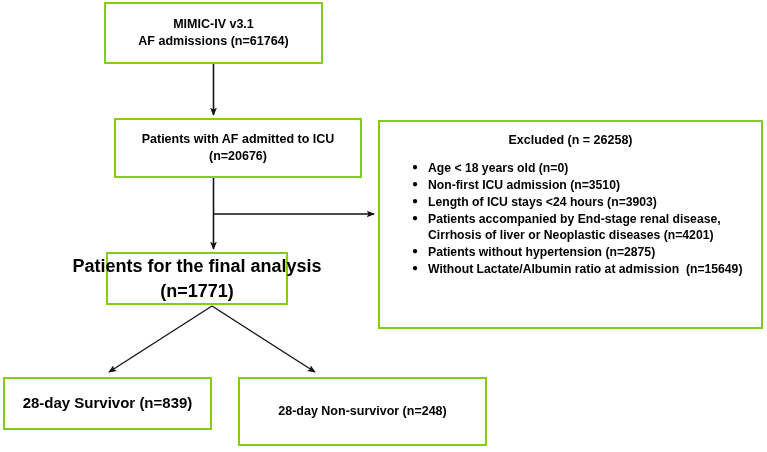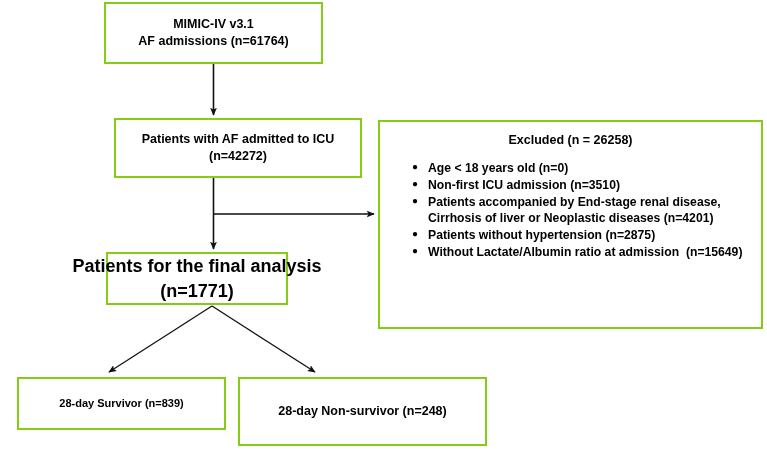--- a/index.html
+++ b/index.html
@@ -33,21 +33,21 @@
   }
   .flow-box .line {
     display: block;
     white-space: pre;
   }
 
   
   #node-source       { left: 104px; top: 2px;   width: 219px; height: 62px;  font-size: 12.5px; }
   #node-icu          { left: 90px;  top: 118px; width: 248px; height: 60px;  font-size: 12.5px; margin-left: 24px; }
   #node-final        { left: 106px; top: 252px; width: 182px; height: 53px;  font-size: 18px; }
-  #node-survivor     { left: 17px;   top: 377px; width: 209px; height: 53px;  font-size: 11px; }
+  #node-survivor     { left: 3px;   top: 377px; width: 209px; height: 53px;  font-size: 15px; }
   #node-nonsurvivor  { left: 238px; top: 377px; width: 249px; height: 69px;  font-size: 12.5px; }
 
   #node-excluded {
     left: 378px; top: 120px; width: 385px; height: 209px;
     display: block;
     padding: 10px 8px 8px 8px;
     text-align: left;
   }
   #node-excluded .excluded-title {
     text-align: center;
@@ -113,21 +113,21 @@
   <div class="flow-box" id="node-source">
     <div>
       <span class="line">MIMIC-IV v3.1</span>
       <span class="line">AF admissions (n=61764)</span>
     </div>
   </div>
 
   <div class="flow-box" id="node-icu">
     <div>
       <span class="line">Patients with AF admitted to ICU</span>
-      <span class="line">(n=42272)</span>
+      <span class="line">(n=20676)</span>
     </div>
   </div>
 
   <div class="flow-box" id="node-final">
     <div>
       <span class="line">Patients for the final analysis</span>
       <span class="line">(n=1771)</span>
     </div>
   </div>
 
@@ -137,20 +137,21 @@
 
   <div class="flow-box" id="node-nonsurvivor">
     <span class="line">28-day Non-survivor (n=248)</span>
   </div>
 
   <div class="flow-box" id="node-excluded">
     <div class="excluded-title">Excluded (n = 26258)</div>
     <ul>
       <li>Age &lt; 18 years old (n=0)</li>
       <li>Non-first ICU admission (n=3510)</li>
+      <li>Length of ICU stays &lt;24 hours (n=3903)</li>
       <li>Patients accompanied by End-stage renal disease,
 Cirrhosis of liver or Neoplastic diseases (n=4201)</li>
       <li>Patients without hypertension (n=2875)</li>
       <li>Without Lactate/Albumin ratio at admission  (n=15649)</li>
     </ul>
   </div>
 
 </div>
 
 </body></html>

